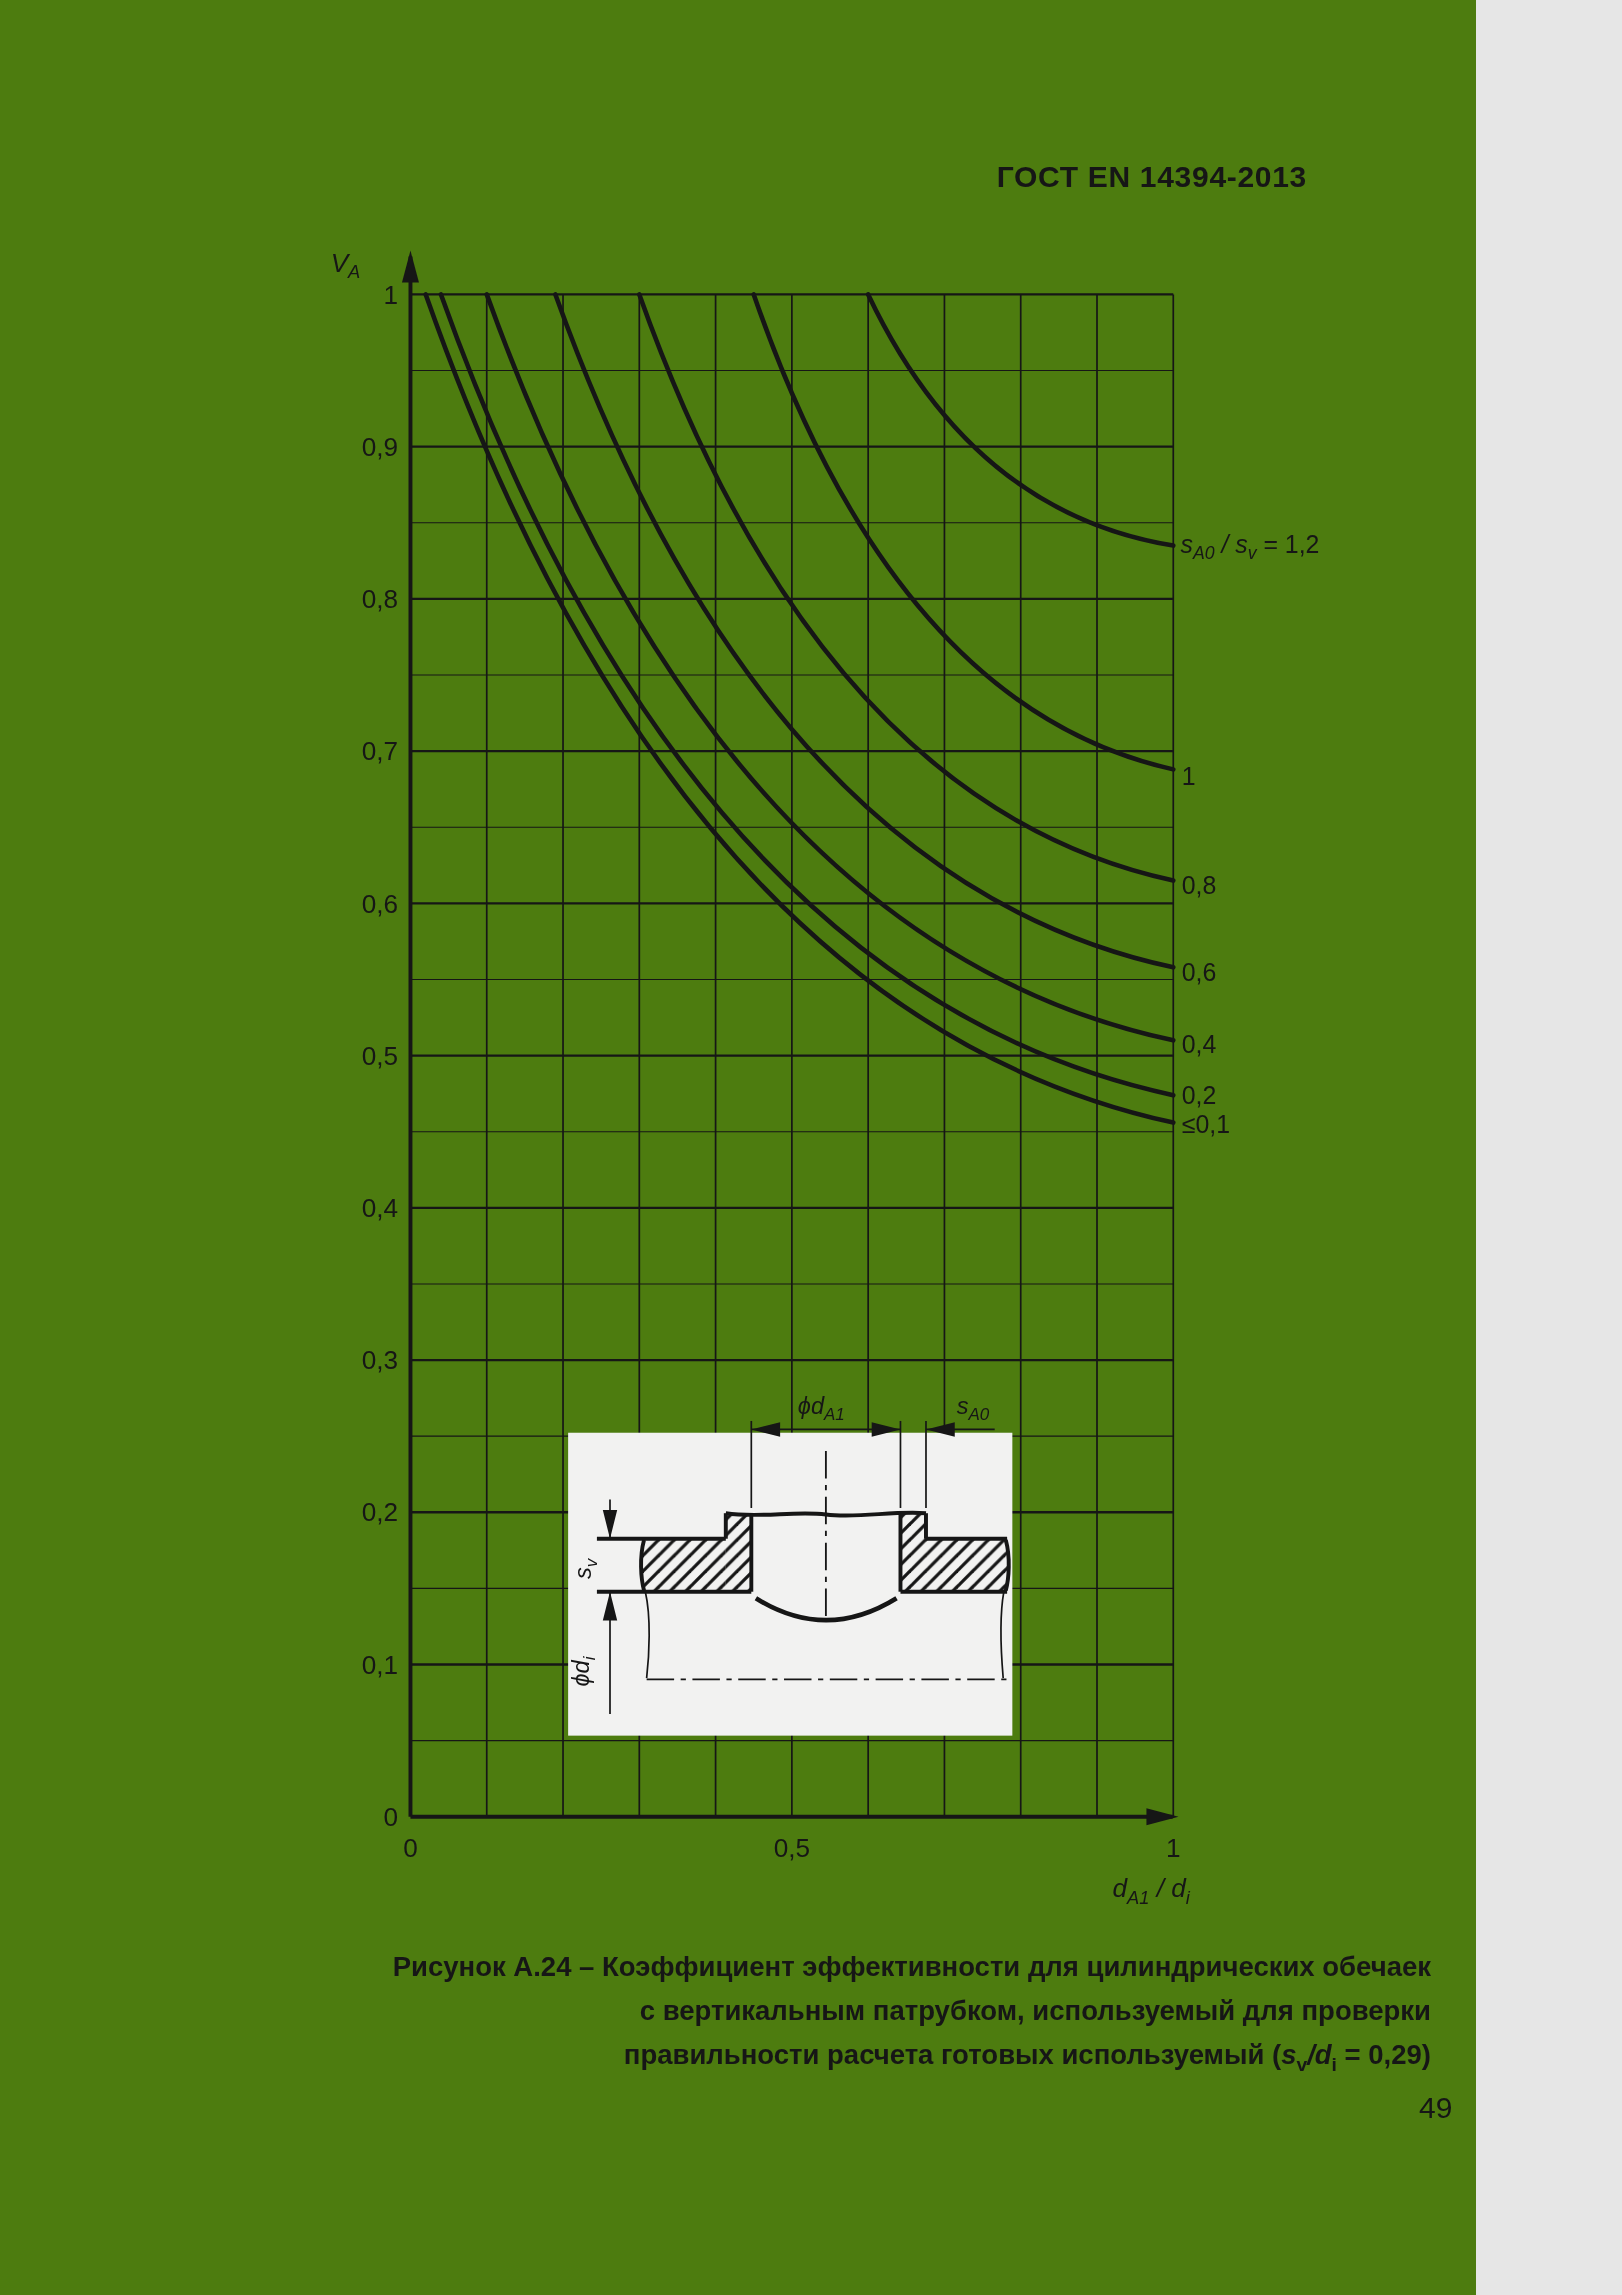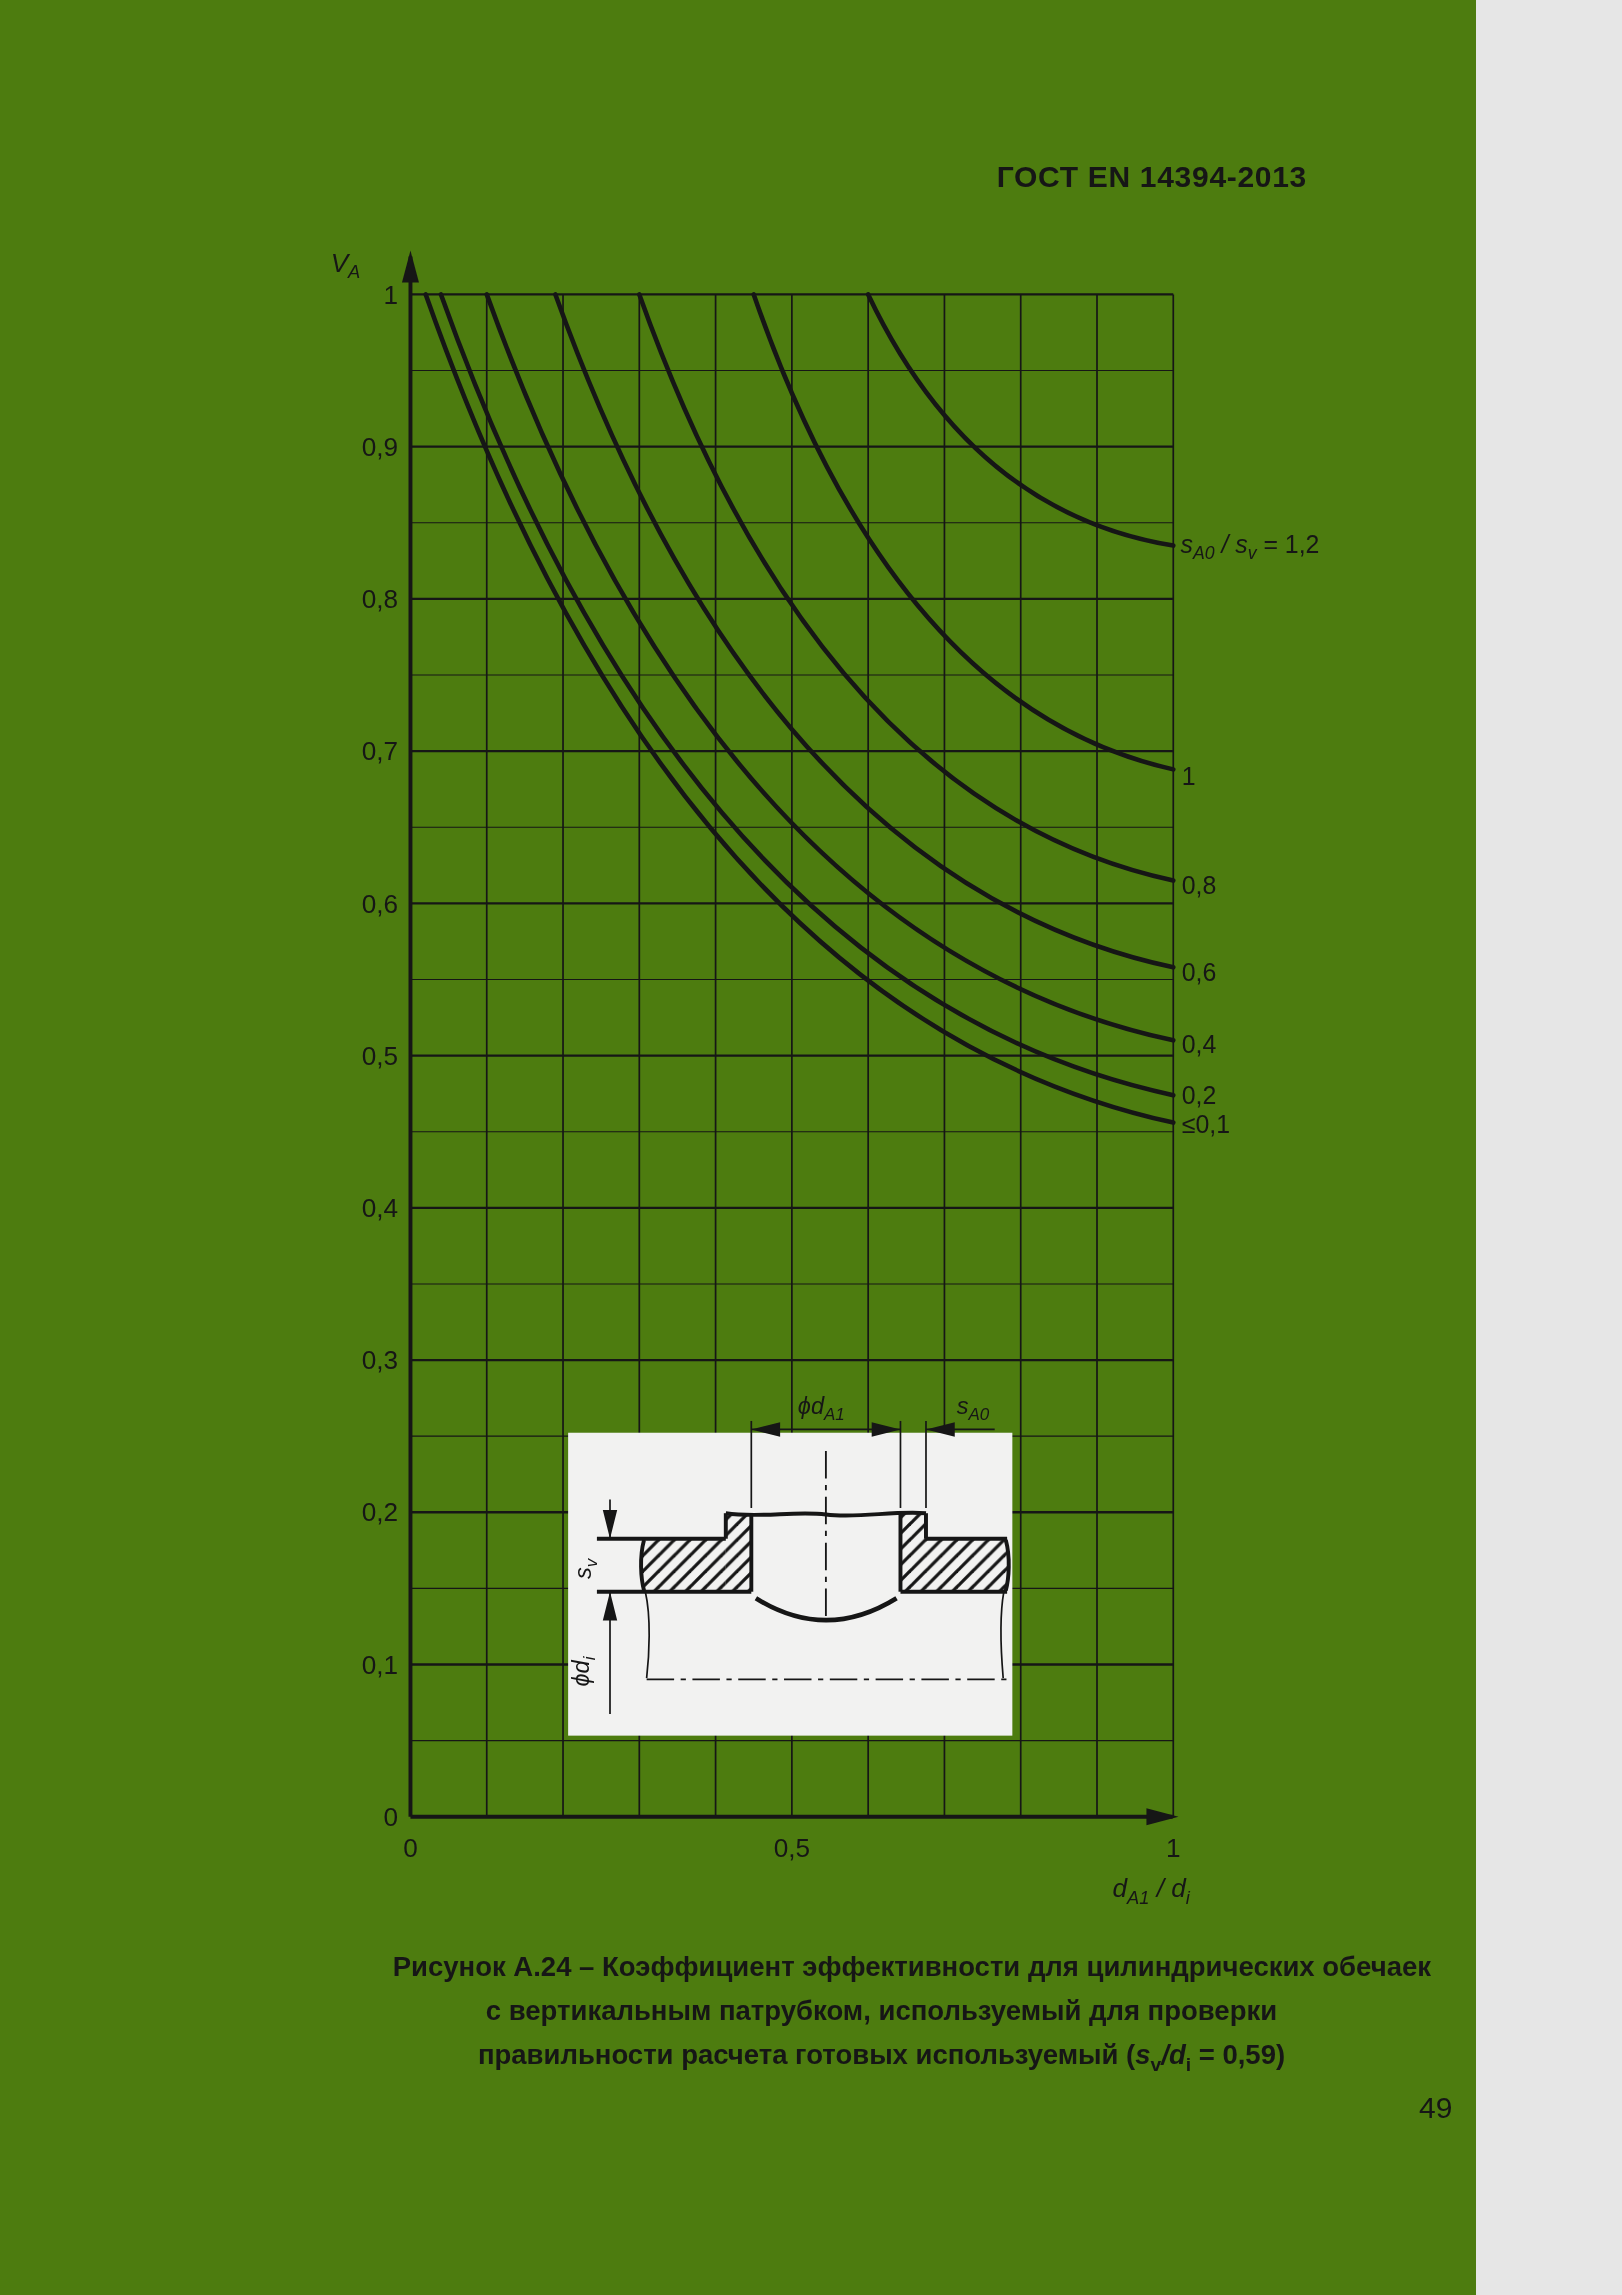--- a/index.html
+++ b/index.html
@@ -17,21 +17,21 @@
   }
   .pagenum{
     position:absolute;top:2091px;left:1419px;
     font-size:30px;
   }
   .caption{
     position:absolute;left:332px;top:1945px;width:1099px;
     font-size:27.5px;font-weight:bold;line-height:44px;
   }
   .caption .c1{text-align:right;}
-  .caption .c2,.caption .c3{text-align:center;}
+  .caption .c2,.caption .c3{text-align:right;}
   .caption i{font-style:italic;}
   .caption sub{font-size:70%;}
   svg{position:absolute;left:0;top:0;}
   svg text{fill:#161616;}
   .tick{font-size:40px;}
   .clabel{font-size:38px;}
   .vit{font-style:italic;}
   .axlab{font-size:40px;font-style:italic;}
   .inslab{font-size:36px;font-style:italic;}
 </style>
@@ -181,18 +181,18 @@
         <text x="1806" y="1499.5149999999999" text-anchor="start" class="clabel">0,6</text>
         <text x="1806" y="1608.884" text-anchor="start" class="clabel">0,4</text>
         <text x="1806" y="1688.002" text-anchor="start" class="clabel">0,2</text>
         <text x="1806" y="1732.215" text-anchor="start" class="clabel">≤0,1</text>
       </g>
   </svg>
 
   <div class="caption">
     <div class="c1"><span>Рисунок А.24 – </span><span>Коэффициент эффективности для цилиндрических обечаек</span></div>
     <div class="c2"><span>с вертикальным патрубком, используемый для проверки</span></div>
-    <div class="c3"><span>правильности расчета готовых используемый (</span><i>s</i><sub>v</sub><i>/</i><i>d</i><sub>i</sub><span> = 0,59)</span></div>
+    <div class="c3"><span>правильности расчета готовых используемый (</span><i>s</i><sub>v</sub><i>/</i><i>d</i><sub>i</sub><span> = 0,29)</span></div>
   </div>
 
   <div class="pagenum">49</div>
 </div>
 
 
 </body></html>

